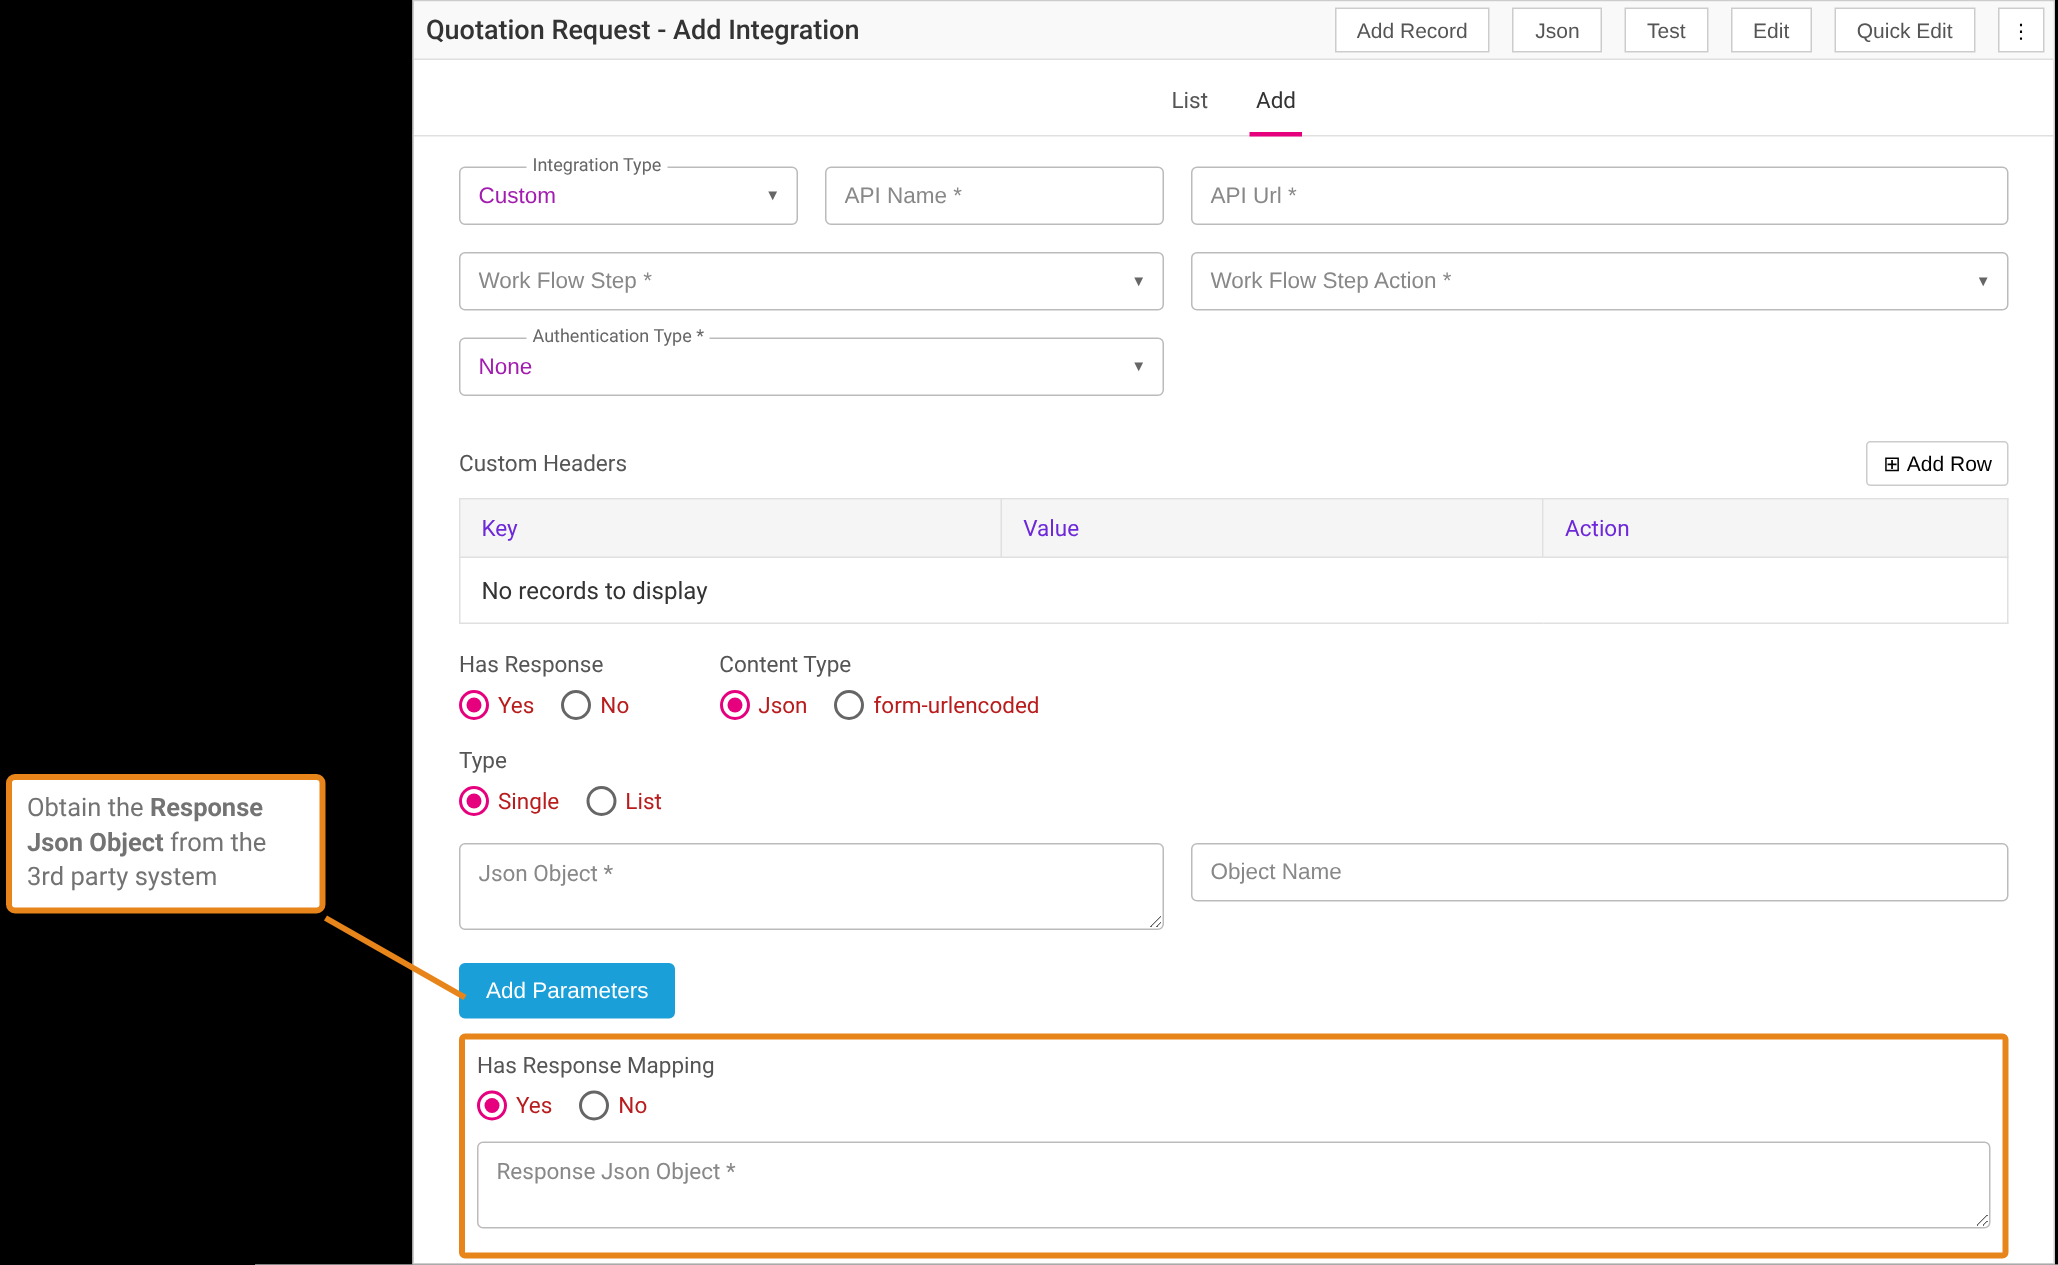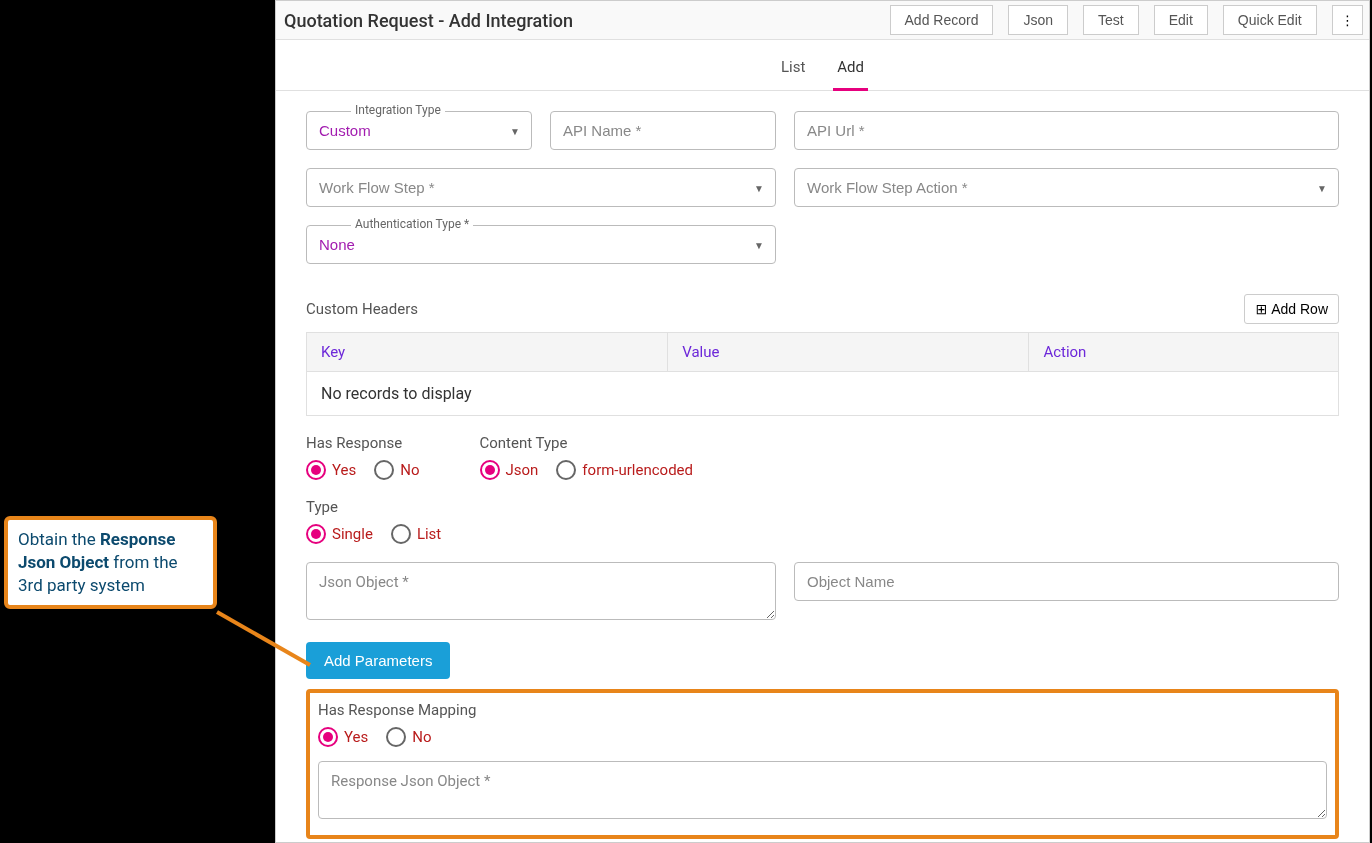--- a/index.html
+++ b/index.html
@@ -32,21 +32,21 @@
 .radio-group { display:flex; gap:18px; align-items:center; margin-top:4px;}
 .radio-item { display:flex; align-items:center; gap:6px; cursor:pointer;}
 .radio { width:20px; height:20px; border:2px solid #666; border-radius:50%; display:flex; align-items:center; justify-content:center;}
 .radio.checked { border-color:#e6007e;}
 .radio.checked::after { content:""; width:10px; height:10px; background:#e6007e; border-radius:50%;}
 .radio-label { font-size:15px; color:#b91c1c;}
 .option-block { margin-right:60px; margin-bottom:18px;}
 .options-row { display:flex; flex-wrap:wrap; }
 .btn-primary { padding: 10px 18px; font-size: 15px; background: #1a9fd8; color:#fff; border:none; border-radius:4px; cursor:pointer;}
 .highlight-box { border:4px solid #e8851a; border-radius:4px; padding:8px 8px 12px 8px; margin-top:6px;}
-.annotation { position:absolute; left:4px; top:516px; width:213px; background:#fff; border:4px solid #e8851a; border-radius:6px; padding:8px 10px; font-size:17px; line-height:1.35; color:#0c4a6e;}
+.annotation { position:absolute; left:4px; top:516px; width:213px; background:#fff; border:4px solid #e8851a; border-radius:6px; padding:8px 10px; font-size:17px; line-height:1.35; color:#737373;}
 .annotation-line { position:absolute; left:215px; top:610px; width:100px; height:60px; pointer-events:none;}
 </style>
 </head>
 <body>
 
 <div class="app">
   <div class="header">
     <div class="header-title">Quotation Request - Add Integration</div>
     <div class="header-buttons">
       <button class="header-btn">Add Record</button>

